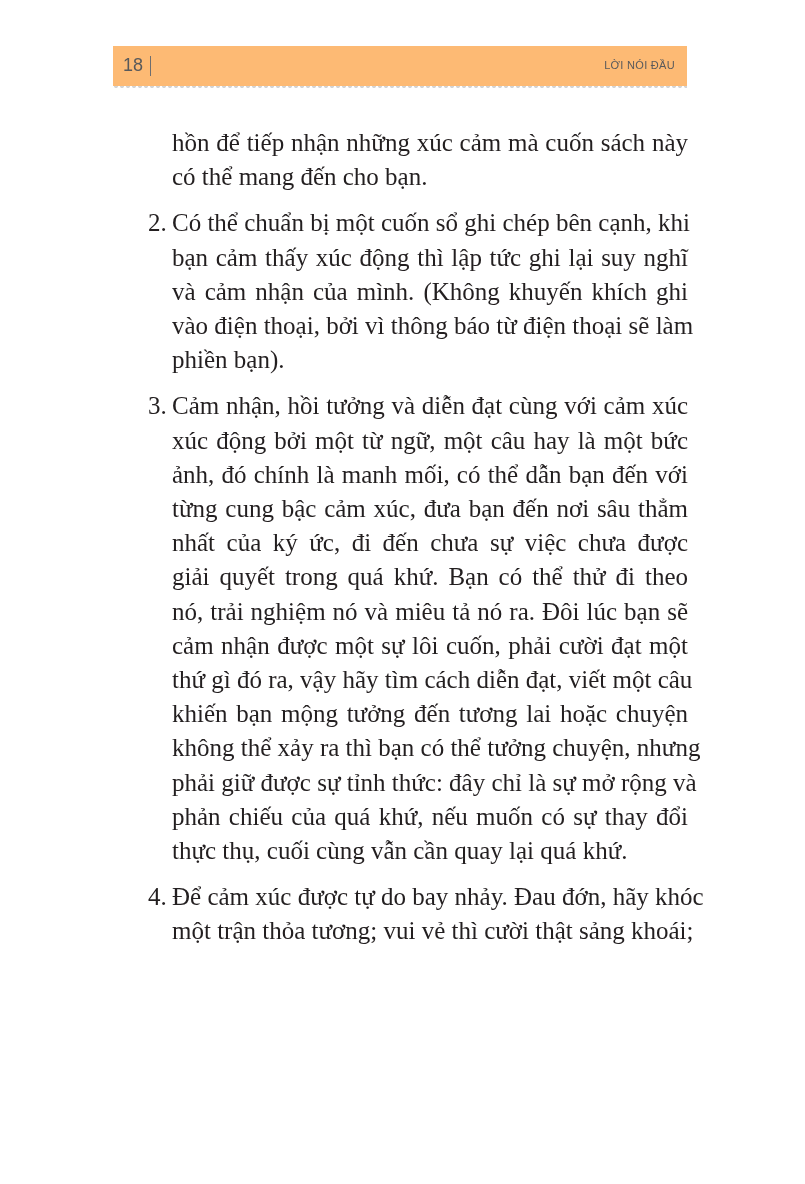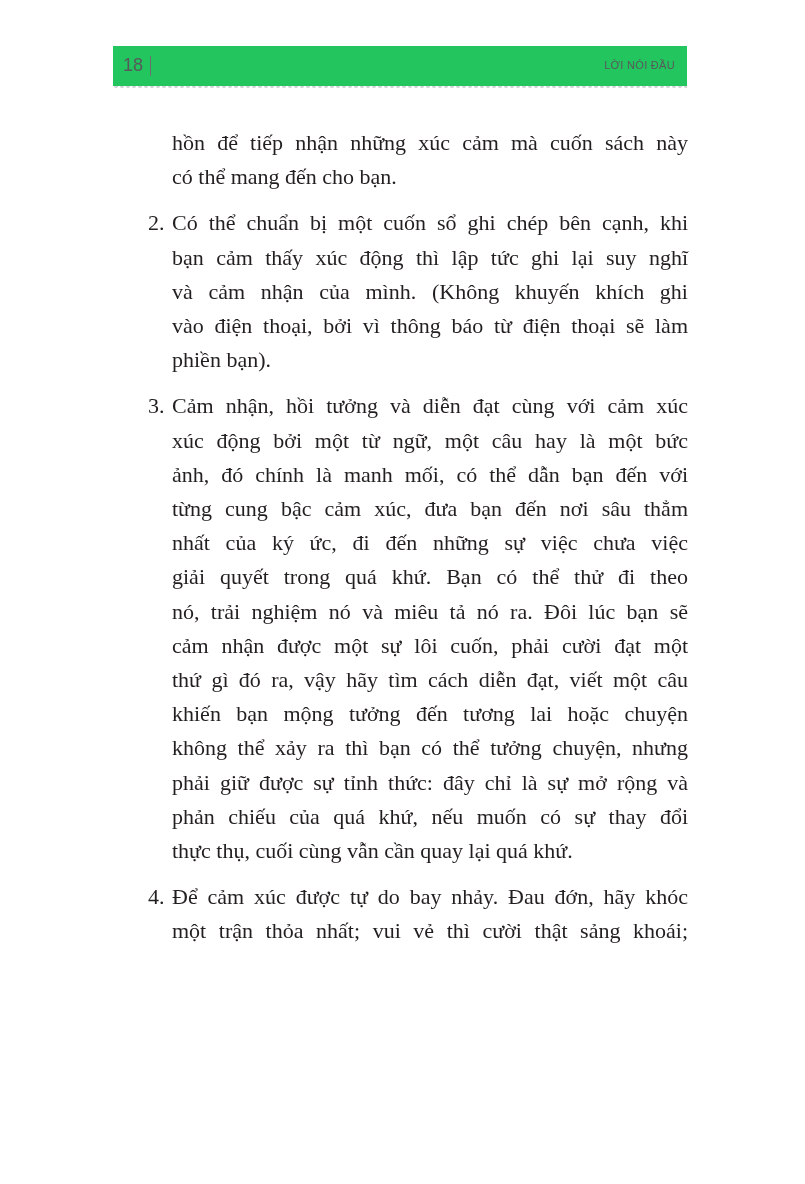--- a/index.html
+++ b/index.html
@@ -14,21 +14,21 @@
       overflow: hidden;
       font-family: "Liberation Serif", "DejaVu Serif", serif;
       color: #231f20;
     }
     .page-header {
       position: absolute;
       left: 113px;
       top: 46px;
       width: 574px;
       height: 40px;
-      background: #22c55e;
+      background: #fdba74;
     }
     .page-header::after {
       content: "";
       position: absolute;
       left: 0;
       right: 0;
       bottom: -3px;
       height: 3px;
       background-image: radial-gradient(circle at 3px 0px, #d3d4d5 2px, transparent 2.2px);
       background-size: 6px 3px;
@@ -58,21 +58,21 @@
       font-family: "Liberation Sans", "DejaVu Sans", sans-serif;
       font-size: 11px;
       color: #58595b;
       letter-spacing: 0.3px;
     }
     .content {
       position: absolute;
       left: 148px;
       top: 126px;
       width: 540px;
-      font-size: 22px;
+      font-size: 25px;
       line-height: 34.2px;
     }
     .para {
       position: relative;
       padding-left: 24px;
       text-align: justify;
       text-align-last: left;
       margin: 0;
     }
     .para + .para {
@@ -117,31 +117,31 @@
     <span class="line">vào điện thoại, bởi vì thông báo từ điện thoại sẽ làm</span>
     <span class="line last">phiền bạn).</span>
   </div>
 
   <div class="para">
     <span class="item-number">3.</span>
     <span class="line">Cảm nhận, hồi tưởng và diễn đạt cùng với cảm xúc</span>
     <span class="line">xúc động bởi một từ ngữ, một câu hay là một bức</span>
     <span class="line">ảnh, đó chính là manh mối, có thể dẫn bạn đến với</span>
     <span class="line">từng cung bậc cảm xúc, đưa bạn đến nơi sâu thẳm</span>
-    <span class="line">nhất của ký ức, đi đến những sự việc chưa việc</span>
+    <span class="line">nhất của ký ức, đi đến chưa sự việc chưa được</span>
     <span class="line">giải quyết trong quá khứ. Bạn có thể thử đi theo</span>
     <span class="line">nó, trải nghiệm nó và miêu tả nó ra. Đôi lúc bạn sẽ</span>
     <span class="line">cảm nhận được một sự lôi cuốn, phải cười đạt một</span>
     <span class="line">thứ gì đó ra, vậy hãy tìm cách diễn đạt, viết một câu</span>
     <span class="line">khiến bạn mộng tưởng đến tương lai hoặc chuyện</span>
     <span class="line">không thể xảy ra thì bạn có thể tưởng chuyện, nhưng</span>
     <span class="line">phải giữ được sự tỉnh thức: đây chỉ là sự mở rộng và</span>
     <span class="line">phản chiếu của quá khứ, nếu muốn có sự thay đổi</span>
     <span class="line last">thực thụ, cuối cùng vẫn cần quay lại quá khứ.</span>
   </div>
 
   <div class="para">
     <span class="item-number">4.</span>
     <span class="line">Để cảm xúc được tự do bay nhảy. Đau đớn, hãy khóc</span>
-    <span class="line">một trận thỏa nhất; vui vẻ thì cười thật sảng khoái;</span>
+    <span class="line">một trận thỏa tương; vui vẻ thì cười thật sảng khoái;</span>
   </div>
 
 </div>
 
 </body></html>

